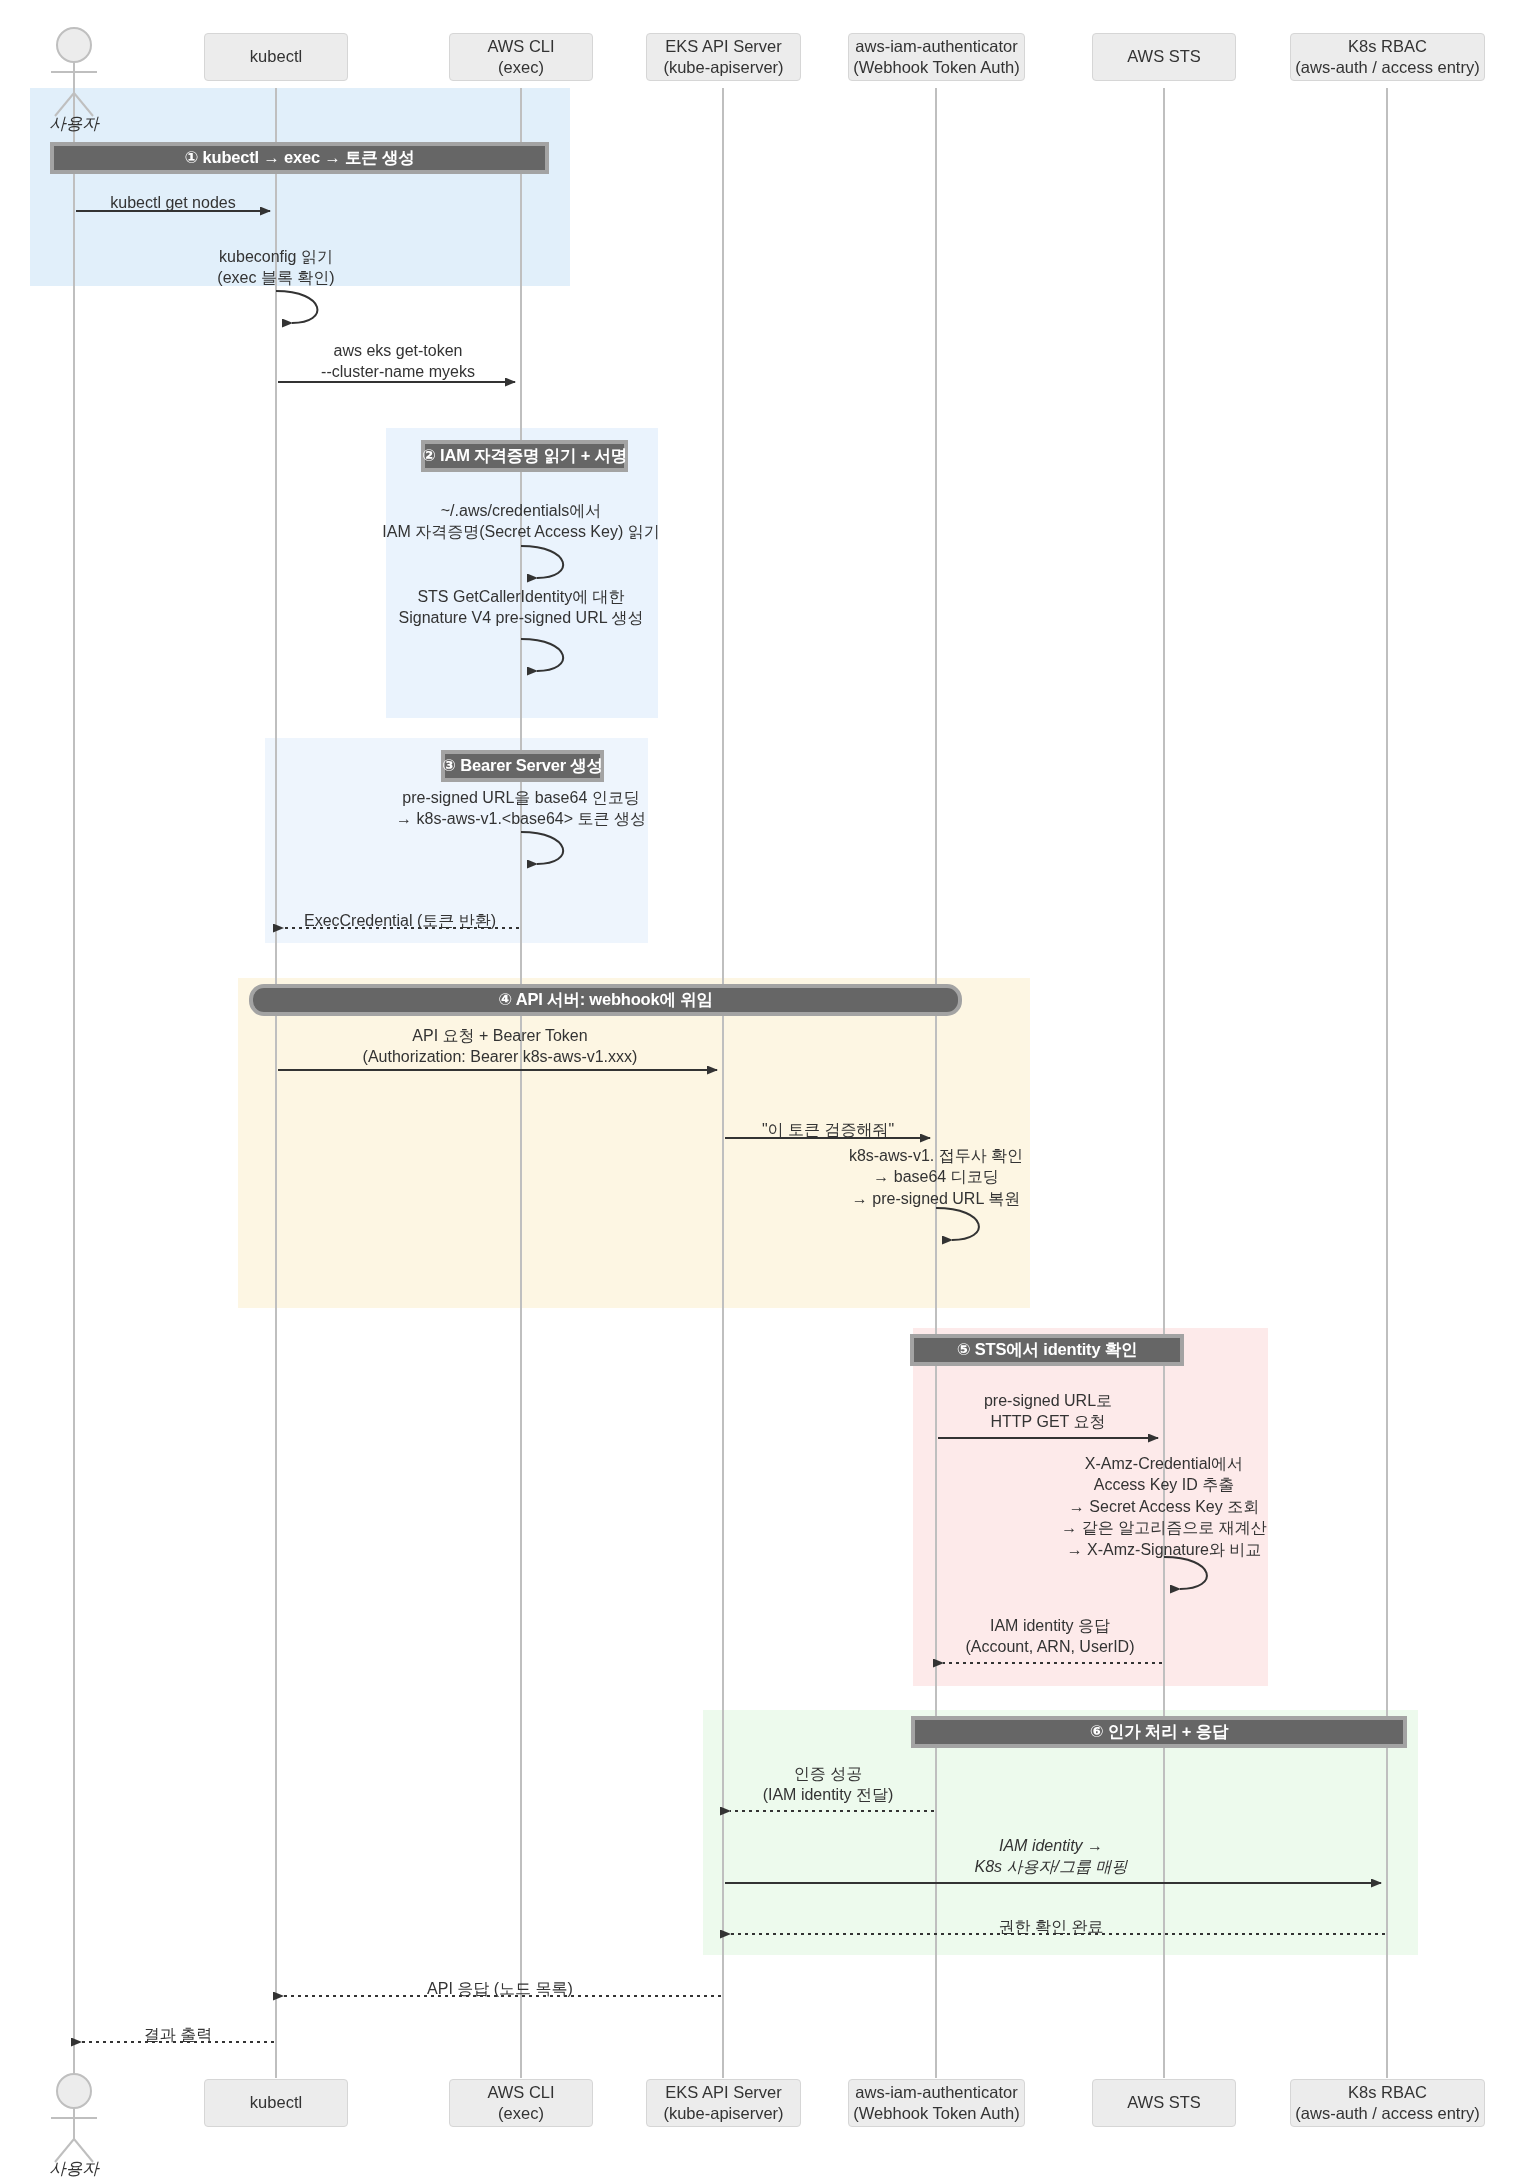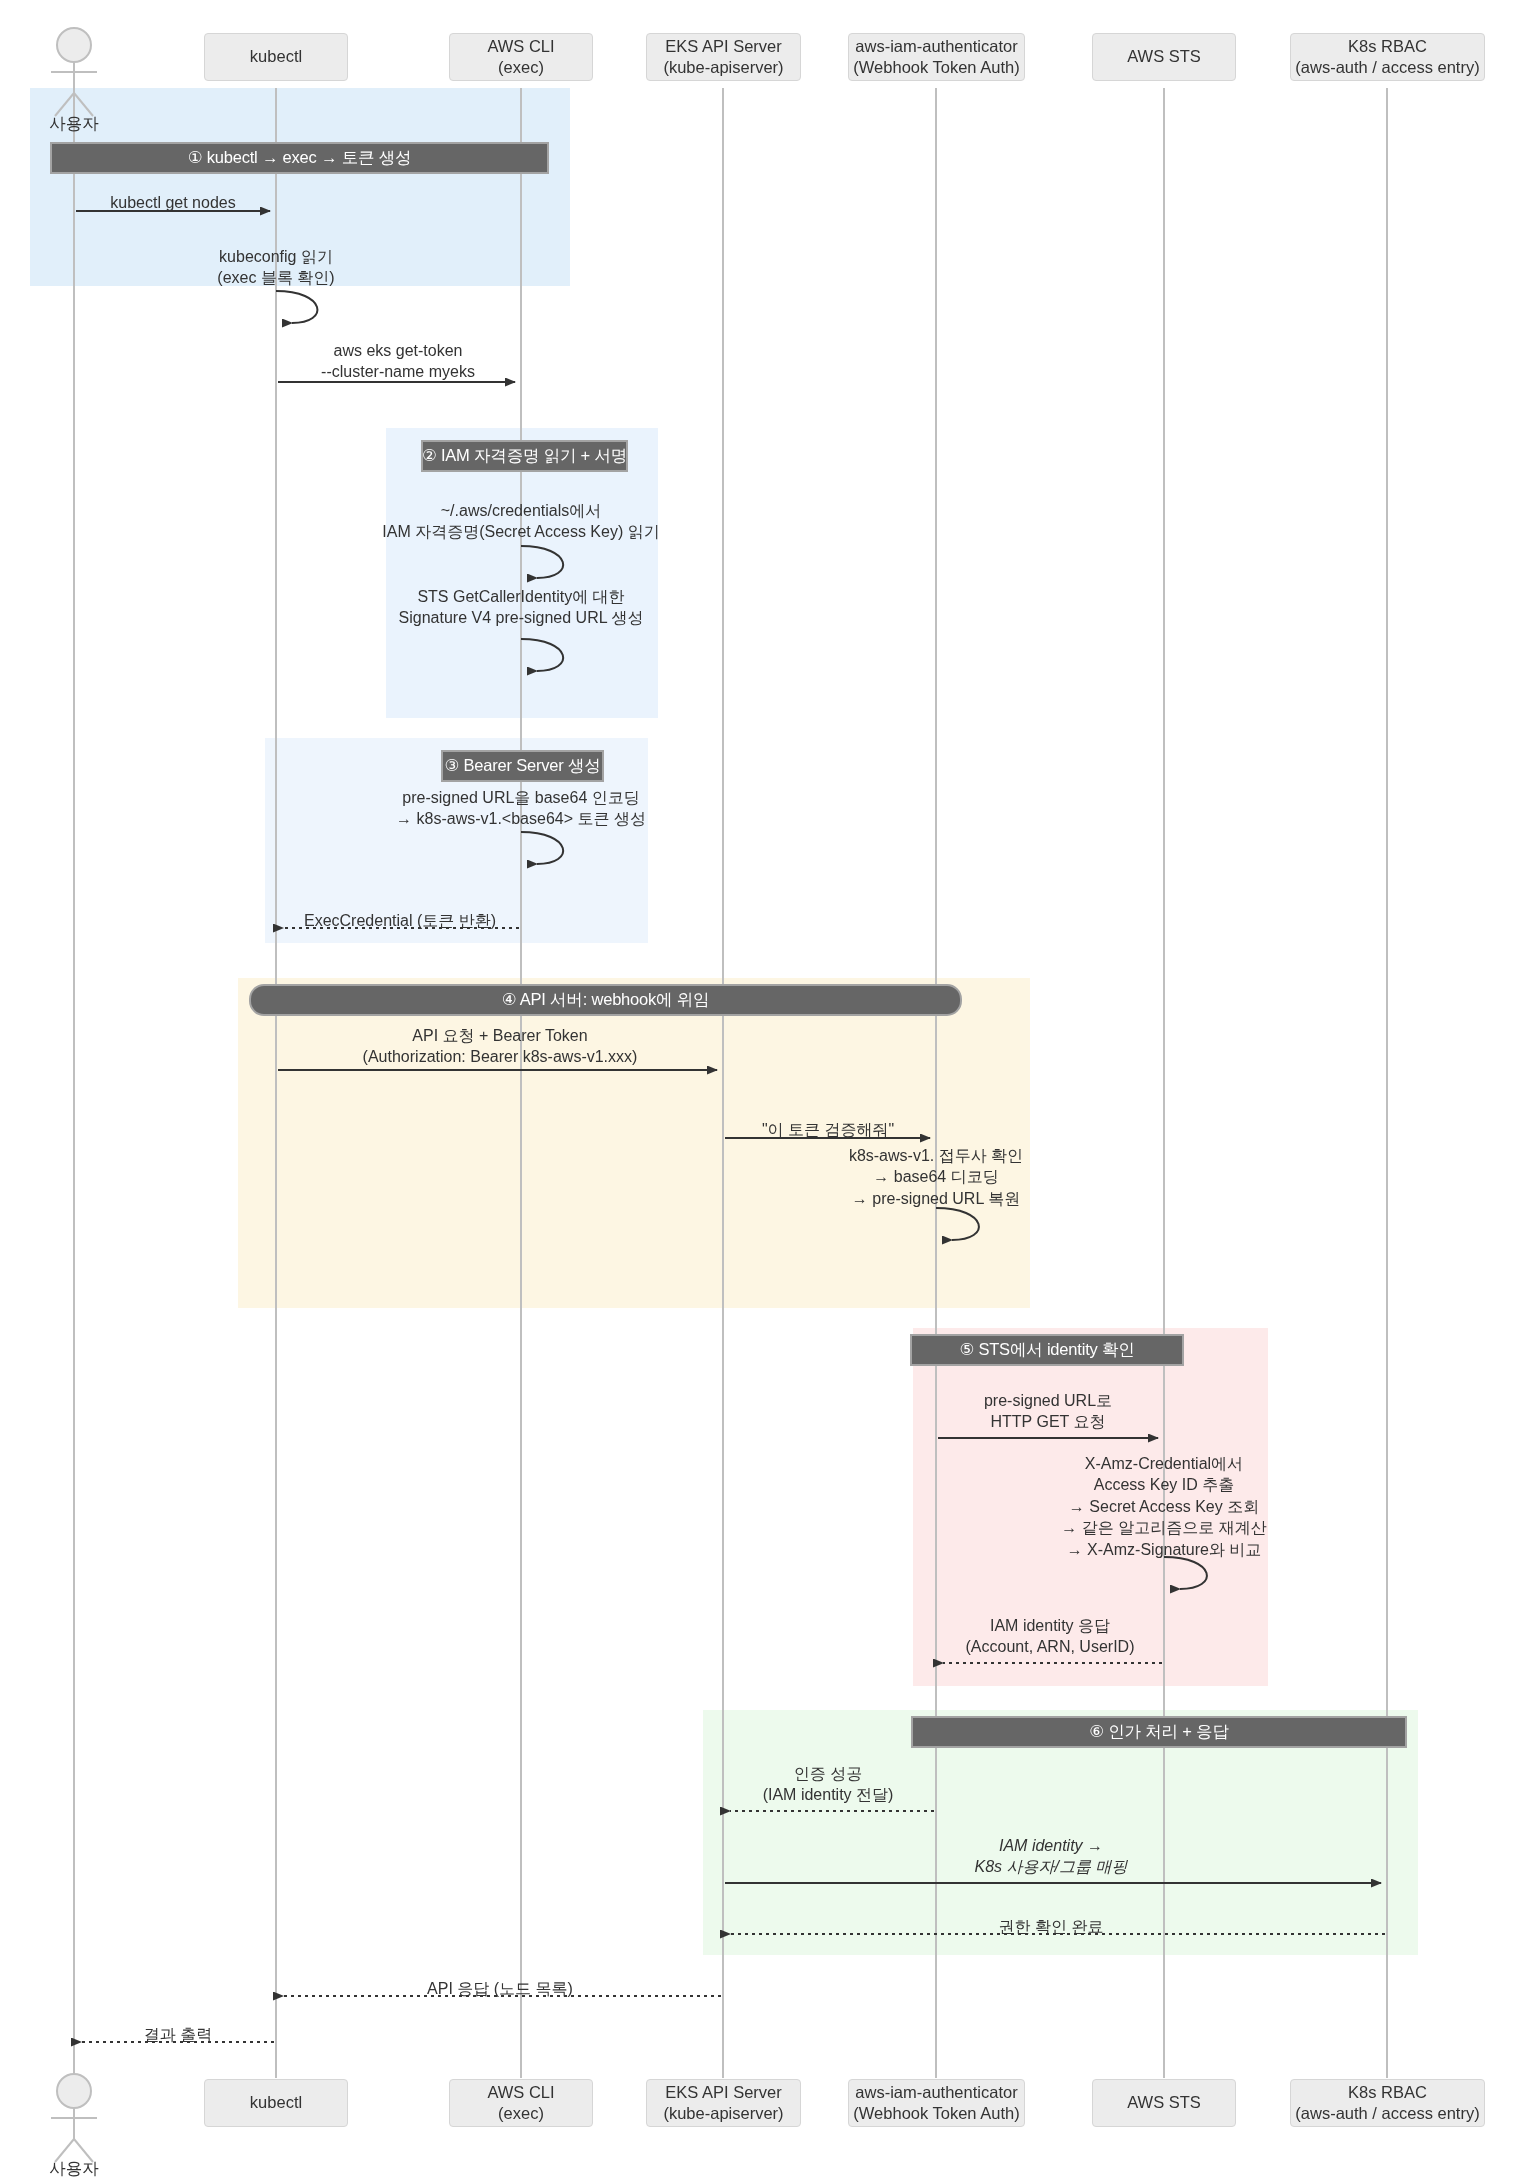--- a/index.html
+++ b/index.html
@@ -31,23 +31,23 @@
   .region {
     position: absolute;
     box-sizing: border-box;
   }
   
   .block-title {
     position: absolute;
     box-sizing: border-box;
     background: #666666;
     color: #ffffff;
-    border: 2px solid #a3a3a3;
+    border: 4px solid #a3a3a3;
     font-size: 16.5px;
-    font-weight: normal;
+    font-weight: bold;
     display: flex;
     align-items: center;
     justify-content: center;
     letter-spacing: -0.2px;
     white-space: nowrap;
   }
   
   .participant {
     position: absolute;
     box-sizing: border-box;
@@ -63,20 +63,21 @@
     color: #333333;
   }
   .participant span { display: block; }
   
   .actor-label {
     position: absolute;
     font-size: 16.5px;
     color: #333333;
     text-align: center;
     white-space: nowrap;
+    font-style: italic;
   }
   
   .msg {
     position: absolute;
     font-size: 16px;
     line-height: 1.34;
     color: #333333;
     text-align: center;
     white-space: pre;
     transform: translateX(-50%);

